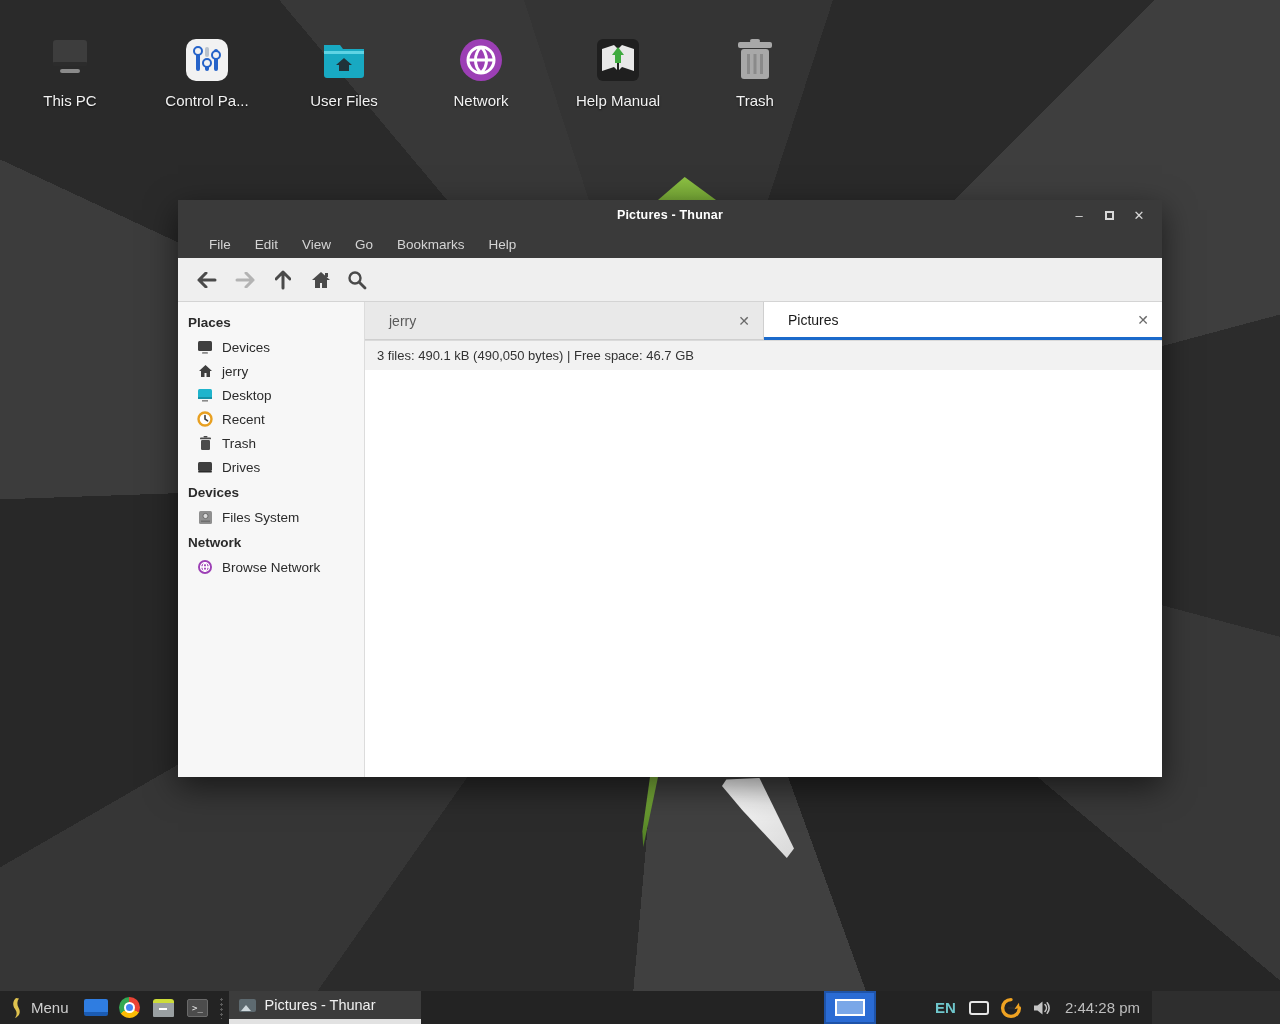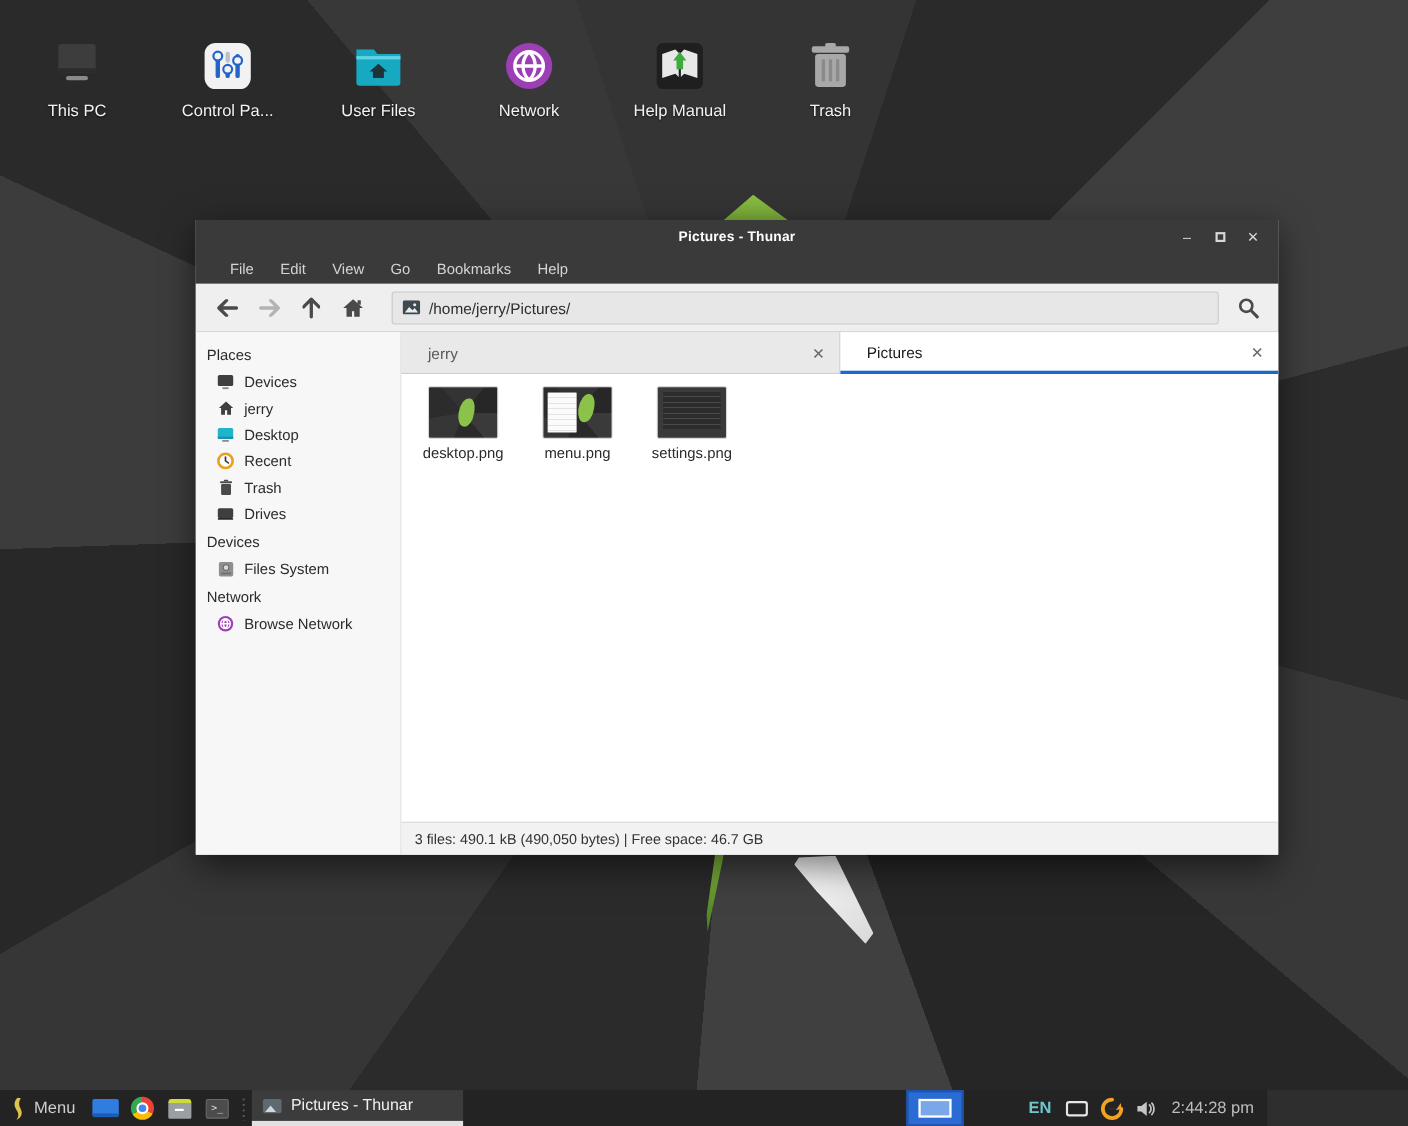--- a/index.html
+++ b/index.html
@@ -46,21 +46,21 @@
   .menu-item { color:#d4d4d4; font-size:13.5px; padding:4px 11px; cursor:pointer; }
   .toolbar { height:44px; background:#efefef; border-bottom:1px solid #d4d4d4; display:flex; align-items:center; padding:0 10px; flex:none; }
   .nav-btn { width:38px; height:34px; display:flex; align-items:center; justify-content:center; border-radius:3px; cursor:pointer; }
   .pathbar { flex:1; height:30px; margin:0 10px 0 16px; background:#e7e7e7; border:1px solid #c9c9c9; border-radius:3px;
     display:flex; align-items:center; padding:0 9px; gap:8px; }
   .path-text { font-size:14px; color:#2e2e2e; }
   .search-btn { width:34px; height:34px; display:flex; align-items:center; justify-content:center; cursor:pointer; }
 
   .win-body { flex:1; display:flex; min-height:0; }
   .sidebar { width:187px; background:#f7f7f7; border-right:1px solid #dcdcdc; padding-top:7px; flex:none; overflow:hidden; }
-  .side-header { font-size:13.5px; font-weight:normal; color:#2b2b2b; padding:6px 10px 5px 10px; }
+  .side-header { font-size:13.5px; font-weight:bold; color:#2b2b2b; padding:6px 10px 5px 10px; }
   .side-item { display:flex; align-items:center; gap:9px; padding:4px 8px 4px 19px; font-size:13.5px; color:#2b2b2b; cursor:pointer; }
   .side-item .sicon { width:16px; height:16px; display:flex; align-items:center; justify-content:center; flex:none; }
 
   .main { flex:1; display:flex; flex-direction:column; min-width:0; }
   .tabbar { height:38px; display:flex; background:#dfdfdf; flex:none; }
   .tab { flex:1; display:flex; align-items:center; padding:0 10px 0 24px; font-size:14px; cursor:pointer; position:relative; }
   .tab.inactive { background:#e9e9e9; color:#5a5a5a; border-right:1px solid #cfcfcf; border-bottom:1px solid #cfcfcf; }
   .tab.active { background:#ffffff; color:#1a1a1a; border-bottom:3px solid #1b6acb;gap:48px; }
   .tab .close { margin-left:auto; color:#6a6a6a; font-size:14px; width:18px; height:18px; display:flex; align-items:center; justify-content:center; cursor:pointer; }
 
@@ -222,28 +222,20 @@
       <svg width="16" height="20" viewBox="0 0 16 20">
           <path d="M1 9 L8 2 l7 7 M8 2 v16" stroke="#4a4a4a" stroke-width="3" fill="none" stroke-linecap="round" stroke-linejoin="round"></path>
         </svg>
     </span>
     <span class="nav-btn">
       <svg width="20" height="18" viewBox="0 0 20 18">
           <path d="M10 1 L1 9 h3 v8 h5 v-5 h2 v5 h5 V9 h3 Z" fill="#4a4a4a"></path>
           <rect x="14" y="2" width="3" height="4" fill="#4a4a4a"></rect>
         </svg>
     </span>
-    <span class="pathbar">
-      <svg width="16" height="13" viewBox="0 0 16 13">
-          <rect x="0" y="0" width="16" height="13" rx="2" fill="#3f4a50"></rect>
-          <path d="M2 11 l4 -5 3 3 2 -2 3 4 Z" fill="#e8eef0"></path>
-          <circle cx="11" cy="4" r="1.4" fill="#e8eef0"></circle>
-        </svg>
-      <span class="path-text">/home/jerry/Pictures/</span>
-    </span>
     <span class="search-btn">
       <svg width="20" height="20" viewBox="0 0 20 20">
           <circle cx="8" cy="8" r="5.5" stroke="#4a4a4a" stroke-width="2.4" fill="none"></circle>
           <path d="M12.5 12.5 L18 18" stroke="#4a4a4a" stroke-width="2.8" stroke-linecap="round"></path>
         </svg>
     </span>
   </div>
 
   <div class="win-body">
     <div class="sidebar">
@@ -334,41 +326,20 @@
         <div class="tab inactive">
           <span>jerry</span>
           <span class="close">✕</span>
         </div>
         <div class="tab active">
           <span>Pictures</span>
           <span class="close">✕</span>
         </div>
       </div>
 
-      <div class="filearea">
-        <div class="file">
-          <span class="thumb thumb-dark">
-            <span class="blob" style="left:27px; top:10px;"></span>
-          </span>
-          <span class="fname">desktop.png</span>
-        </div>
-        <div class="file">
-          <span class="thumb thumb-dark">
-            <span class="panel"></span>
-            <span class="blob" style="left:32px; top:6px;"></span>
-          </span>
-          <span class="fname">menu.png</span>
-        </div>
-        <div class="file">
-          <span class="thumb thumb-settings">
-            <span class="inner"></span>
-          </span>
-          <span class="fname">settings.png</span>
-        </div>
-      </div>
 
       <div class="statusbar">
         <span>3 files: 490.1 kB (490,050 bytes)  |  Free space: 46.7 GB</span>
       </div>
     </div>
   </div>
 </div>
 
 <div class="taskbar">
   <div class="menu-btn">

